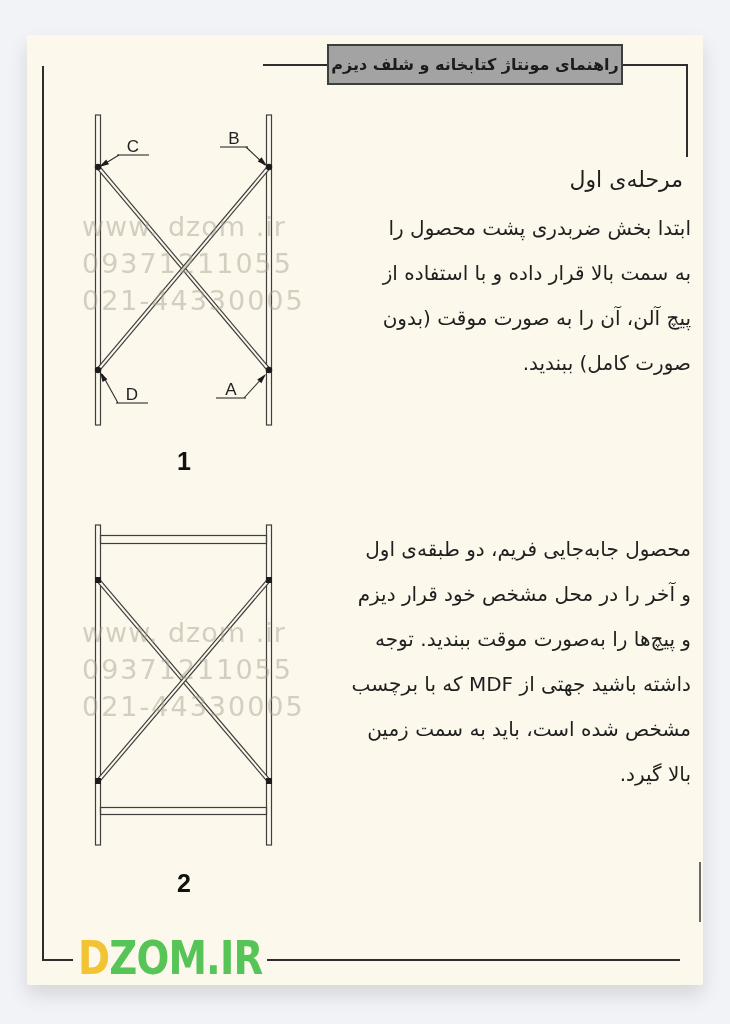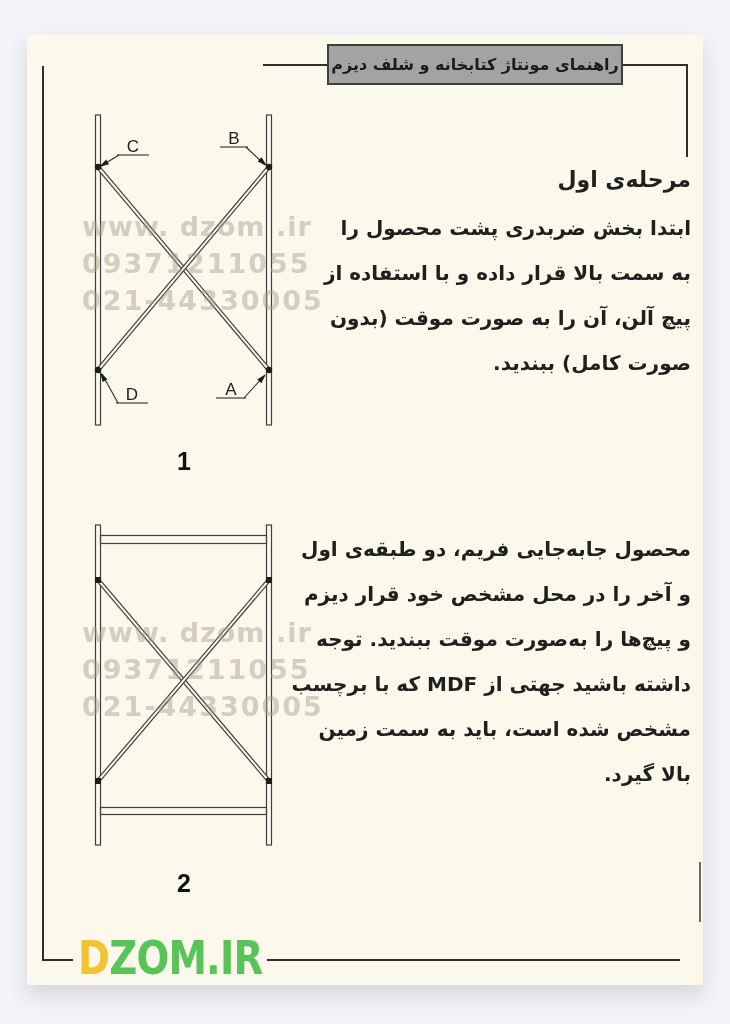--- a/index.html
+++ b/index.html
@@ -4,24 +4,24 @@
 <style>
   html,body{margin:0;padding:0;width:730px;height:1024px;background:#f2f3f6;overflow:hidden;
             font-family:"DejaVu Sans","Liberation Sans",sans-serif;}
   .page{position:absolute;left:27px;top:35px;width:676px;height:950px;background:#fcf8ec;
         box-shadow:0 10px 20px rgba(0,0,0,.12);border-radius:2px;}
   .fline{position:absolute;background:#2e2e2e;}
   .title-box{position:absolute;left:300px;top:9px;width:296px;height:41px;background:#a3a3a3;
              border:2px solid #39413a;box-sizing:border-box;display:flex;align-items:center;justify-content:center;
              direction:rtl;font-weight:bold;font-size:16px;color:#1c1c1c;z-index:3;}
   .wm{position:absolute;left:55px;width:260px;color:rgba(167,161,143,.48);font-size:27px;line-height:37px;
-      letter-spacing:1px;font-weight:bold;z-index:2;white-space:nowrap;}
+      letter-spacing:1px;font-weight:normal;z-index:2;white-space:nowrap;}
   .step{position:absolute;right:12px;width:440px;direction:rtl;text-align:right;color:#1f1f1f;z-index:3;}
-  .step h2{margin:0 0 14px 0;font-size:22px;font-weight:bold;}
-  .step .ln{font-size:20px;font-weight:bold;line-height:45px;white-space:nowrap;}
+  .step h2{margin:0 8px 14px 0;font-size:22px;font-weight:normal;}
+  .step .ln{font-size:20px;font-weight:normal;line-height:45px;white-space:nowrap;}
   .diagram{position:absolute;z-index:1;}
   .logo{position:absolute;left:46px;top:897px;z-index:4;background:#fcf8ec;padding:0 6px;
         font-weight:bold;font-size:46px;letter-spacing:-1px;transform:scaleX(.84);transform-origin:left center;
         line-height:52px;white-space:nowrap;}
   .logo .d{color:#f2c434;}
   .logo .rest{color:#57c457;}
   svg text{font-family:"Liberation Sans","DejaVu Sans",sans-serif;}
 </style>
 </head>
 <body>

